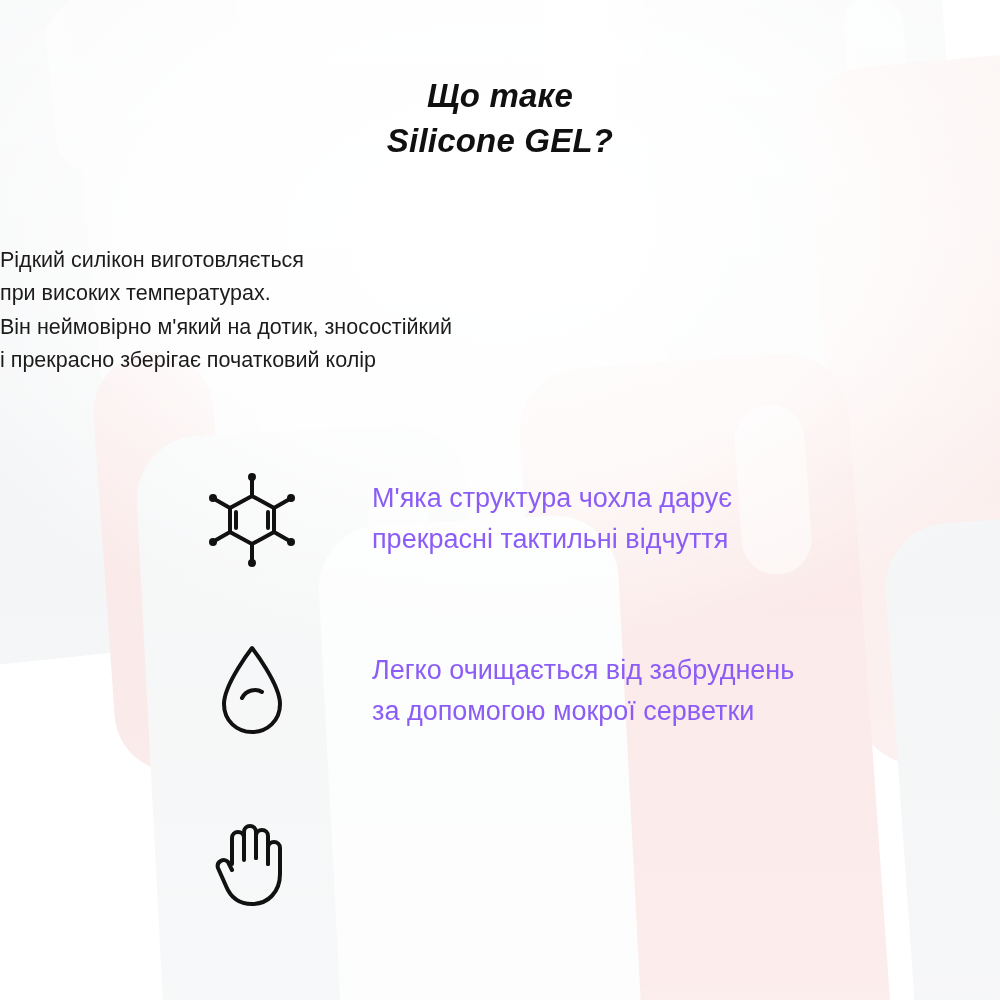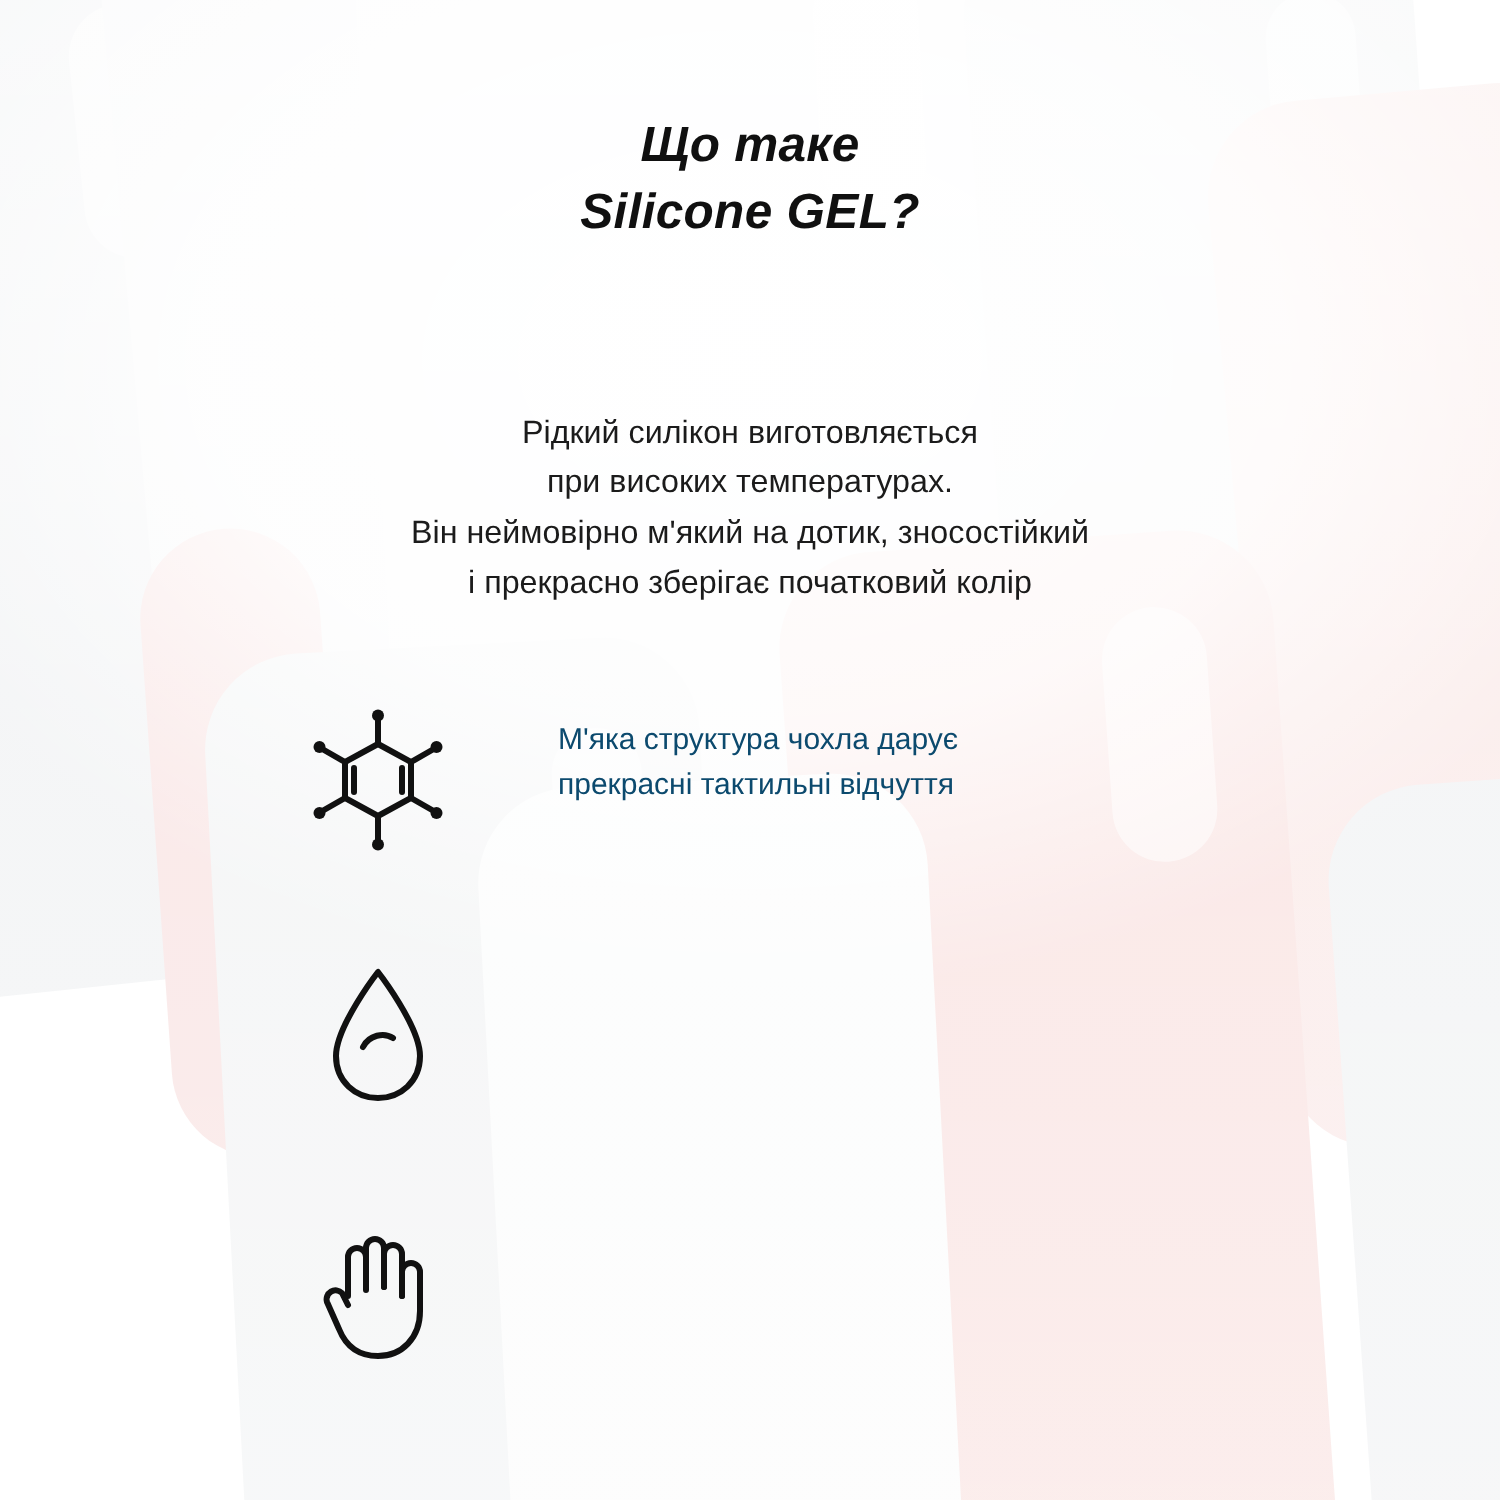--- a/index.html
+++ b/index.html
@@ -138,26 +138,24 @@
     font-size: 33px;
     line-height: 1.35;
     letter-spacing: 0.2px;
     white-space: pre-line;
   }
 
   .intro {
     position: absolute;
     left: 0; right: 0;
     top: 244px;
-    text-align: center;
     color: #1b1b1b;
     font-size: 21.5px;
     line-height: 1.55;
     white-space: pre-line;
-    margin-top: 28px;
   }
 
   .features {
     position: absolute;
     left: 196px;
     top: 462px;
     width: 680px;
   }
   .feature {
     display: flex;
@@ -168,22 +166,22 @@
     width: 112px;
     min-width: 112px;
     display: flex;
     align-items: flex-start;
     justify-content: center;
     padding-top: 6px;
   }
   .feature-text {
     padding-top: 16px;
     padding-left: 64px;
-    color: #0c4a6e;
-    font-size: 20px;
+    color: #8b5cf6;
+    font-size: 27px;
     line-height: 1.5;
     white-space: pre-line;
   }
   svg { display: block; }
 </style>
 </head>
 <body>
 
 <div class="poster">
 
@@ -249,20 +247,22 @@
 прекрасні тактильні відчуття</div>
       </div>
 
       <div class="feature">
         <div class="feature-icon">
           <svg width="100" height="100" viewBox="0 0 100 100" fill="none" stroke="#111111" stroke-width="4" stroke-linecap="round" stroke-linejoin="round">
             <path d="M50 8 C50 8 22 44 22 64 C22 81 35 92 50 92 C65 92 78 81 78 64 C78 44 50 8 50 8 Z"></path>
             <path d="M40 58 C44 50 54 48 60 52"></path>
           </svg>
         </div>
+        <div class="feature-text">Легко очищається від забруднень
+за допомогою мокрої серветки</div>
       </div>
 
       <div class="feature">
         <div class="feature-icon">
           <svg width="100" height="100" viewBox="0 0 100 100" fill="none" stroke="#111111" stroke-width="4" stroke-linecap="round" stroke-linejoin="round">
             <path d="M30 52 V26 a6 6 0 0 1 12 0 V48"></path>
             <path d="M42 46 V20 a6 6 0 0 1 12 0 V46"></path>
             <path d="M54 46 V24 a6 6 0 0 1 12 0 V52"></path>
             <path d="M66 52 V36 a6 6 0 0 1 12 0 V62 c0 18 -12 30 -28 30 c-14 0 -22 -8 -26 -18 l-8 -18 a6 6 0 0 1 10 -6 l4 8"></path>
           </svg>

